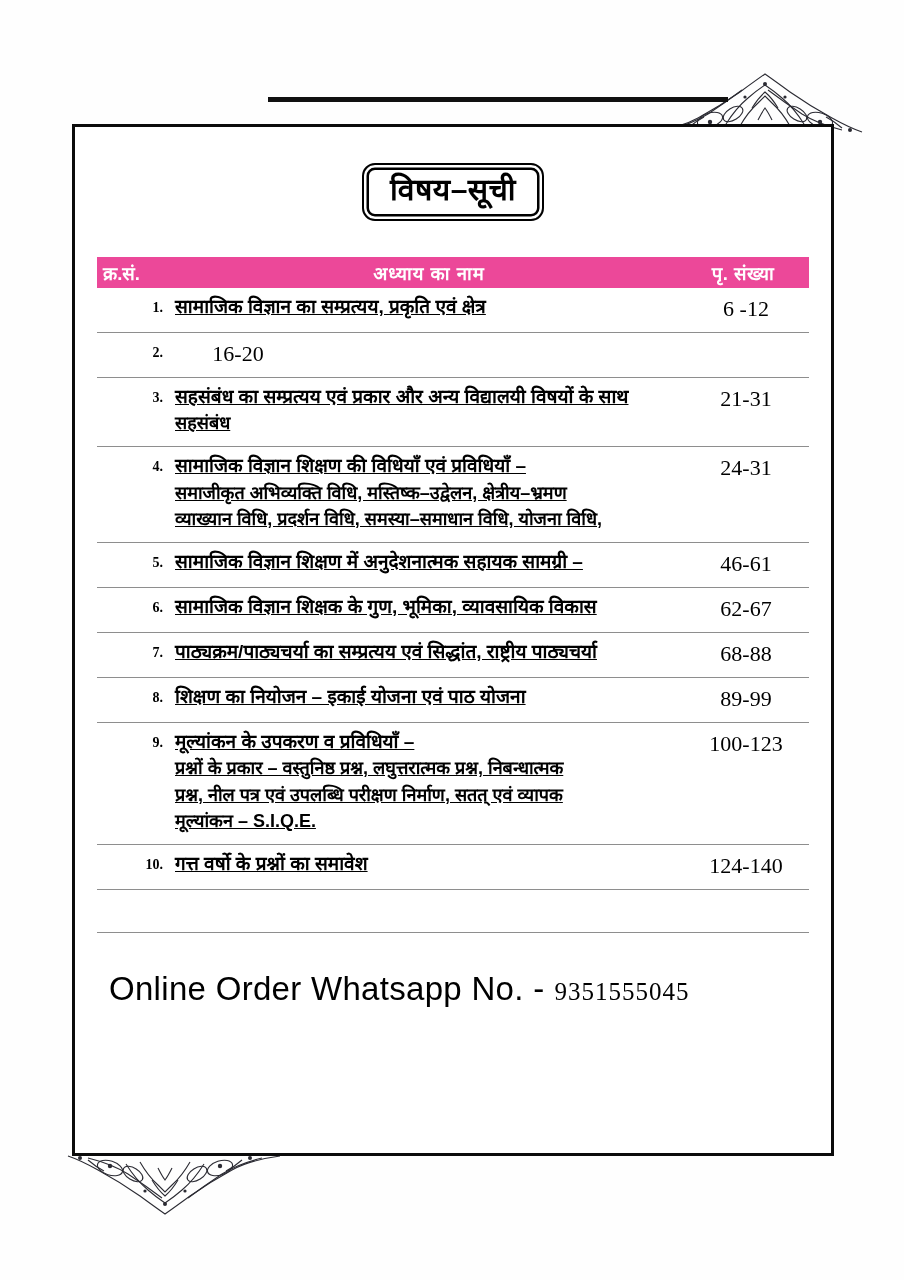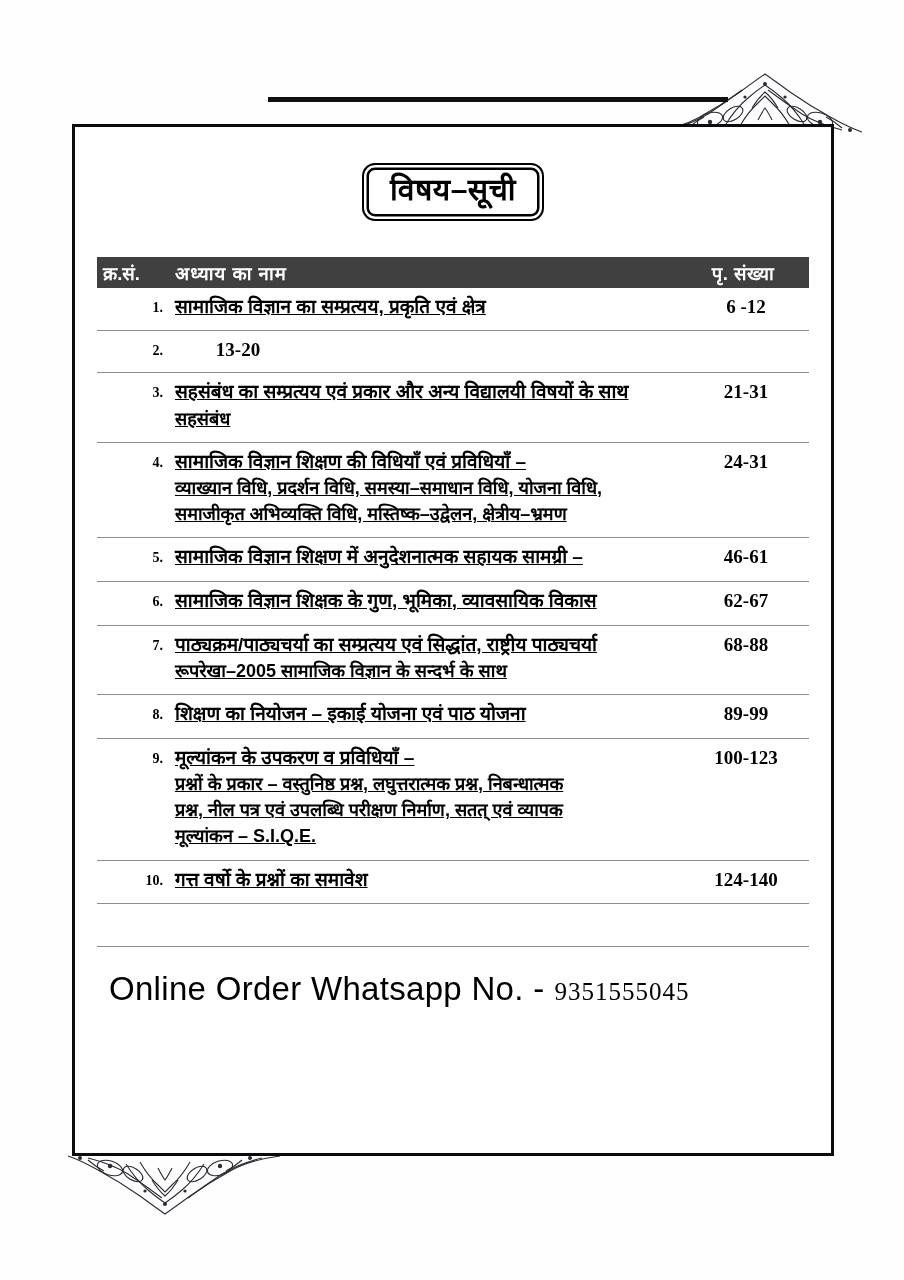--- a/index.html
+++ b/index.html
@@ -84,32 +84,32 @@
     white-space: nowrap;
   }
 
   
   .toc {
     margin: 36px 22px 0 22px;
   }
   .toc-header {
     display: flex;
     align-items: center;
-    background: #404040;
+    background: #ec4899;
     color: #ffffff;
     height: 31px;
     font-family: "Liberation Sans", "DejaVu Sans", sans-serif;
     font-weight: 700;
     font-size: 18.5px;
   }
   .col-sn   { width: 78px; flex: 0 0 78px; padding-left: 6px; box-sizing: border-box; }
   .col-name { flex: 1 1 auto; }
   .col-page { width: 126px; flex: 0 0 126px; text-align: right; padding-right: 8px; box-sizing: border-box; }
 
-  .toc-header .col-name { text-align: left; letter-spacing: 1px; }
+  .toc-header .col-name { text-align: center; letter-spacing: 1px; }
   .toc-header .col-page { text-align: center; padding-right: 6px; letter-spacing: 0.5px; }
 
   .toc-row {
     display: flex;
     align-items: flex-start;
     border-bottom: 1.6px solid #8e8e8e;
     padding-top: 5px;
     padding-bottom: 10px;
     min-height: 26px;
   }
@@ -139,34 +139,34 @@
     font-weight: 700;
     font-size: 18px;
     display: block;
   }
   .cell-page {
     width: 126px;
     flex: 0 0 126px;
     text-align: center;
     box-sizing: border-box;
     font-family: "Liberation Serif", "DejaVu Serif", serif;
-    font-size: 19px;
-    font-weight: 700;
+    font-size: 22px;
+    font-weight: 400;
     padding-top: 3px;
     white-space: nowrap;
   }
 
   .toc-tail {
     border-bottom: 1.6px solid #8e8e8e;
     height: 42px;
   }
 
   
   .promo {
-    margin: 23px 0 0 34px;
+    margin: 37px 0 0 34px;
     display: flex;
     align-items: baseline;
   }
   .promo-label {
     font-family: "Liberation Sans", "DejaVu Sans", sans-serif;
     font-size: 33px;
     font-weight: 400;
     letter-spacing: 0.3px;
     white-space: nowrap;
   }
@@ -262,45 +262,45 @@
       </div>
 
       <div id="rows-container">
           <div class="toc-row">
             <div class="cell-sn">1.</div>
             <div class="cell-name"><span>सामाजिक विज्ञान का सम्प्रत्यय, प्रकृति एवं क्षेत्र</span></div>
             <div class="cell-page">6 -12</div>
           </div>
           <div class="toc-row">
             <div class="cell-sn">2.</div>
-            <div class="cell-page">13-20</div>
+            <div class="cell-page">16-20</div>
           </div>
           <div class="toc-row">
             <div class="cell-sn">3.</div>
             <div class="cell-name"><span>सहसंबंध का सम्प्रत्यय एवं प्रकार और अन्य विद्यालयी विषयों के साथ</span><span class="sub">सहसंबंध</span></div>
             <div class="cell-page">21-31</div>
           </div>
           <div class="toc-row">
             <div class="cell-sn">4.</div>
-            <div class="cell-name"><span>सामाजिक विज्ञान शिक्षण की विधियाँ एवं प्रविधियाँ –</span><span class="sub">व्याख्यान विधि, प्रदर्शन विधि, समस्या–समाधान विधि, योजना विधि,</span><span class="sub">समाजीकृत अभिव्यक्ति विधि, मस्तिष्क–उद्वेलन, क्षेत्रीय–भ्रमण</span></div>
+            <div class="cell-name"><span>सामाजिक विज्ञान शिक्षण की विधियाँ एवं प्रविधियाँ –</span><span class="sub">समाजीकृत अभिव्यक्ति विधि, मस्तिष्क–उद्वेलन, क्षेत्रीय–भ्रमण</span><span class="sub">व्याख्यान विधि, प्रदर्शन विधि, समस्या–समाधान विधि, योजना विधि,</span></div>
             <div class="cell-page">24-31</div>
           </div>
           <div class="toc-row">
             <div class="cell-sn">5.</div>
             <div class="cell-name"><span>सामाजिक विज्ञान शिक्षण में अनुदेशनात्मक सहायक सामग्री –</span></div>
             <div class="cell-page">46-61</div>
           </div>
           <div class="toc-row">
             <div class="cell-sn">6.</div>
             <div class="cell-name"><span>सामाजिक विज्ञान शिक्षक के गुण, भूमिका, व्यावसायिक विकास</span></div>
             <div class="cell-page">62-67</div>
           </div>
           <div class="toc-row">
             <div class="cell-sn">7.</div>
-            <div class="cell-name"><span>पाठ्यक्रम/पाठ्यचर्या का सम्प्रत्यय एवं सिद्धांत, राष्ट्रीय पाठ्यचर्या</span><span class="sub">रूपरेखा–2005 सामाजिक विज्ञान के सन्दर्भ के साथ</span></div>
+            <div class="cell-name"><span>पाठ्यक्रम/पाठ्यचर्या का सम्प्रत्यय एवं सिद्धांत, राष्ट्रीय पाठ्यचर्या</span></div>
             <div class="cell-page">68-88</div>
           </div>
           <div class="toc-row">
             <div class="cell-sn">8.</div>
             <div class="cell-name"><span>शिक्षण का नियोजन – इकाई योजना एवं पाठ योजना</span></div>
             <div class="cell-page">89-99</div>
           </div>
           <div class="toc-row">
             <div class="cell-sn">9.</div>
             <div class="cell-name"><span>मूल्यांकन के उपकरण व प्रविधियाँ –</span><span class="sub">प्रश्नों के प्रकार – वस्तुनिष्ठ प्रश्न, लघुत्तरात्मक प्रश्न, निबन्धात्मक</span><span class="sub">प्रश्न, नील पत्र एवं उपलब्धि परीक्षण निर्माण, सतत् एवं व्यापक</span><span class="sub">मूल्यांकन – S.I.Q.E.</span></div>

